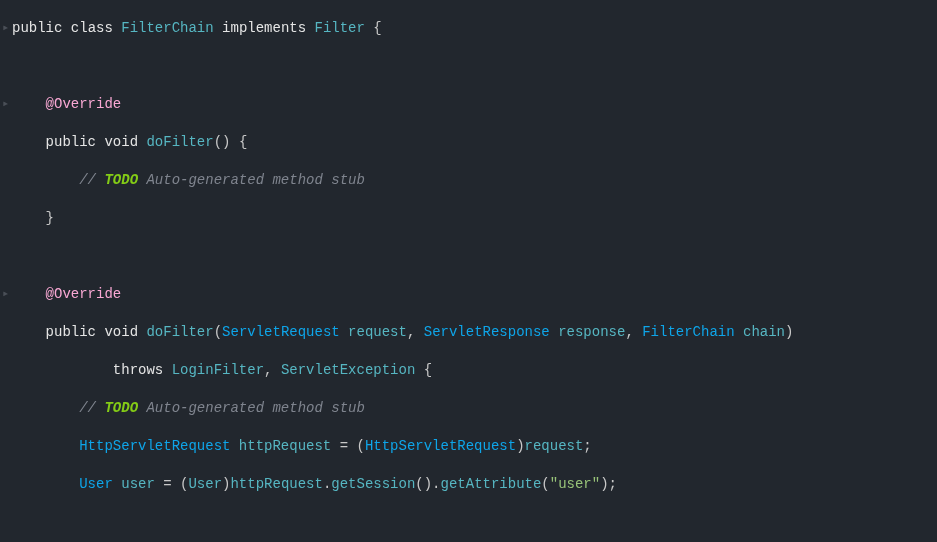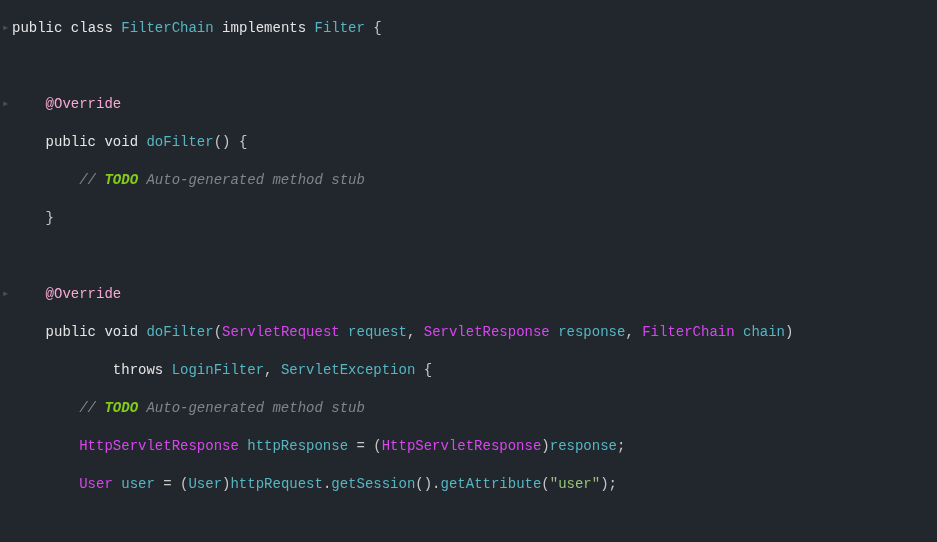--- a/index.html
+++ b/index.html
@@ -28,21 +28,21 @@
   }
   .gutter {
     position: absolute;
     left: 2px;
     top: 0;
     width: 8px;
     color: #4a4f57;
     font-size: 12px;
   }
   .kw   { color: #e5e5e5; }   
-  .type { color: #d946ef; margin-top: 28px; }   
+  .type { color: #0ea5e9; margin-top: 28px; }   
   .name { color: #56b6c2; }   
   .ident{ color: #56b6c2; text-align: right; }   
   .punc { color: #c8c8c8; }
   .anno { color: #f9a8d4; }
   .cmt  { color: #7f848e; font-style: italic; }
   .todo { color: #84cc16; font-style: italic; font-weight: bold; }
   .str  { color: #98c379; }
 </style>
 </head>
 <body>
@@ -52,21 +52,21 @@
 <span class="line"></span>
 <span class="line"><span class="gutter">▸</span>    <span class="anno">@Override</span></span>
 <span class="line">    <span class="kw">public</span> <span class="kw">void</span> <span class="name">doFilter</span><span class="punc">()</span><span class="punc"> {</span></span>
 <span class="line">        <span class="cmt">// </span><span class="todo">TODO</span><span class="cmt"> Auto-generated method stub</span></span>
 <span class="line">    <span class="punc">}</span></span>
 <span class="line"></span>
 <span class="line"><span class="gutter">▸</span>    <span class="anno">@Override</span></span>
 <span class="line">    <span class="kw">public</span> <span class="kw">void</span> <span class="name">doFilter</span><span class="punc">(</span><span class="type">ServletRequest </span><span class="ident">request</span><span class="punc">, </span><span class="type">ServletResponse </span><span class="ident">response</span><span class="punc">, </span><span class="type">FilterChain </span><span class="ident">chain</span><span class="punc">)</span></span>
 <span class="line">            <span class="kw">throws</span><span> </span><span class="name">LoginFilter</span><span class="punc">, </span><span class="name">ServletException</span><span class="punc"> {</span></span>
 <span class="line">        <span class="cmt">// </span><span class="todo">TODO</span><span class="cmt"> Auto-generated method stub</span></span>
-<span class="line">        <span class="type">HttpServletResponse </span><span class="ident">httpResponse</span><span class="punc"> = (</span><span class="type">HttpServletResponse</span><span class="punc">)</span><span class="ident">response</span><span class="punc">;</span></span>
+<span class="line">        <span class="type">HttpServletRequest </span><span class="ident">httpRequest</span><span class="punc"> = (</span><span class="type">HttpServletRequest</span><span class="punc">)</span><span class="ident">request</span><span class="punc">;</span></span>
 <span class="line">        <span class="type">User </span><span class="ident">user</span><span class="punc"> = (</span><span class="name">User</span><span class="punc">)</span><span class="ident">httpRequest</span><span class="punc">.</span><span class="name">getSession</span><span class="punc">().</span><span class="name">getAttribute</span><span class="punc">(</span><span class="str">"user"</span><span class="punc">);</span></span>
 
 
 
 
 
 
 
 
 

